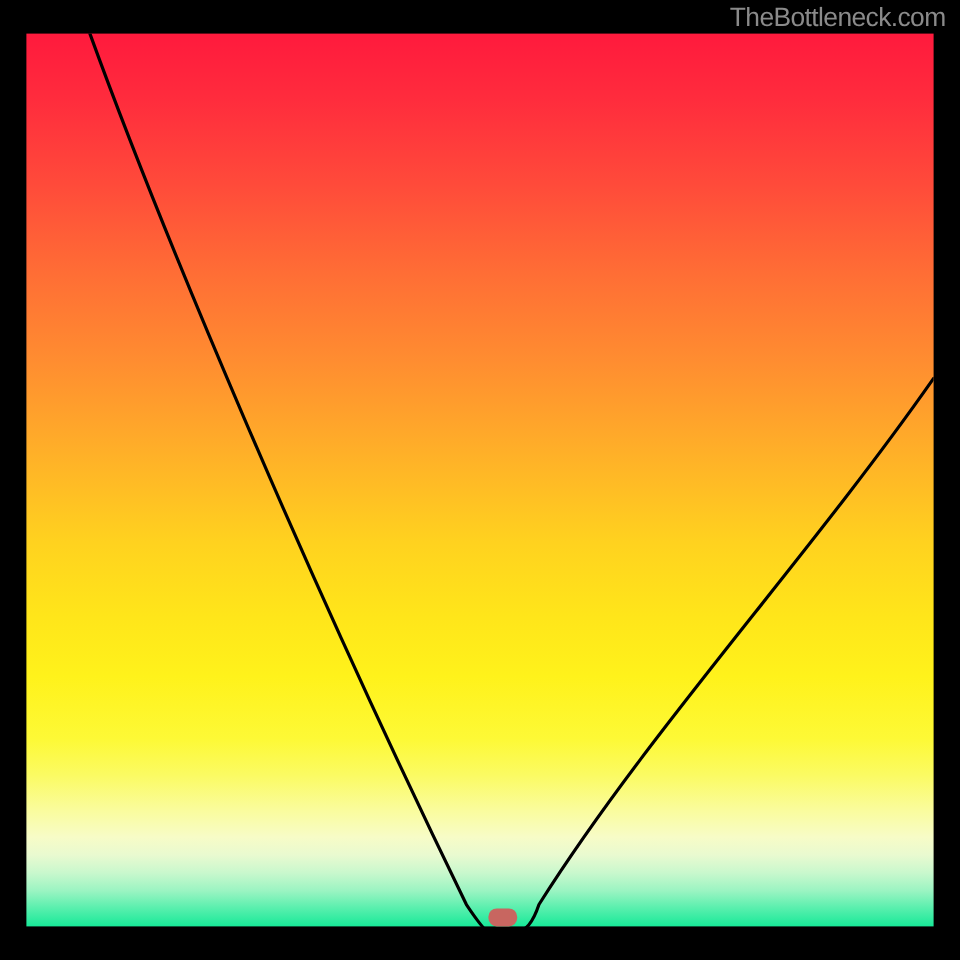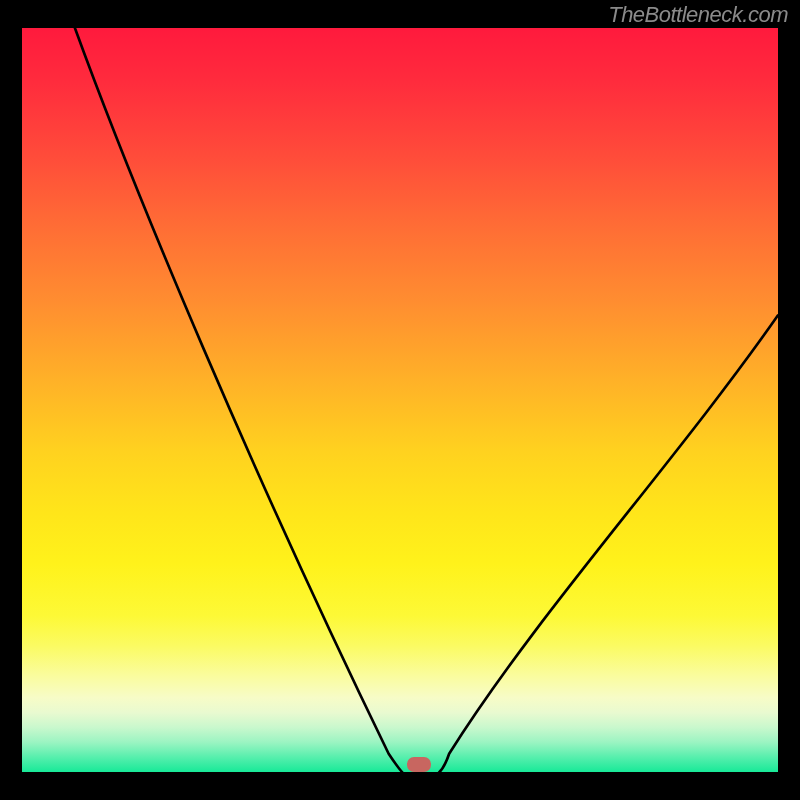--- a/index.html
+++ b/index.html
@@ -19,21 +19,20 @@
   }
   .watermark {
     position: absolute;
     top: 2px;
     right: 12px;
     color: #8a8a8a;
     font-size: 22px;
     font-weight: 500;
     z-index: 5;
     letter-spacing: -0.5px;
-    font-style: italic;
   }
   .plot {
     position: absolute;
     left: 22px;
     top: 28px;
     width: 756px;
     height: 744px;
   }
   .gradient {
     position: absolute;

